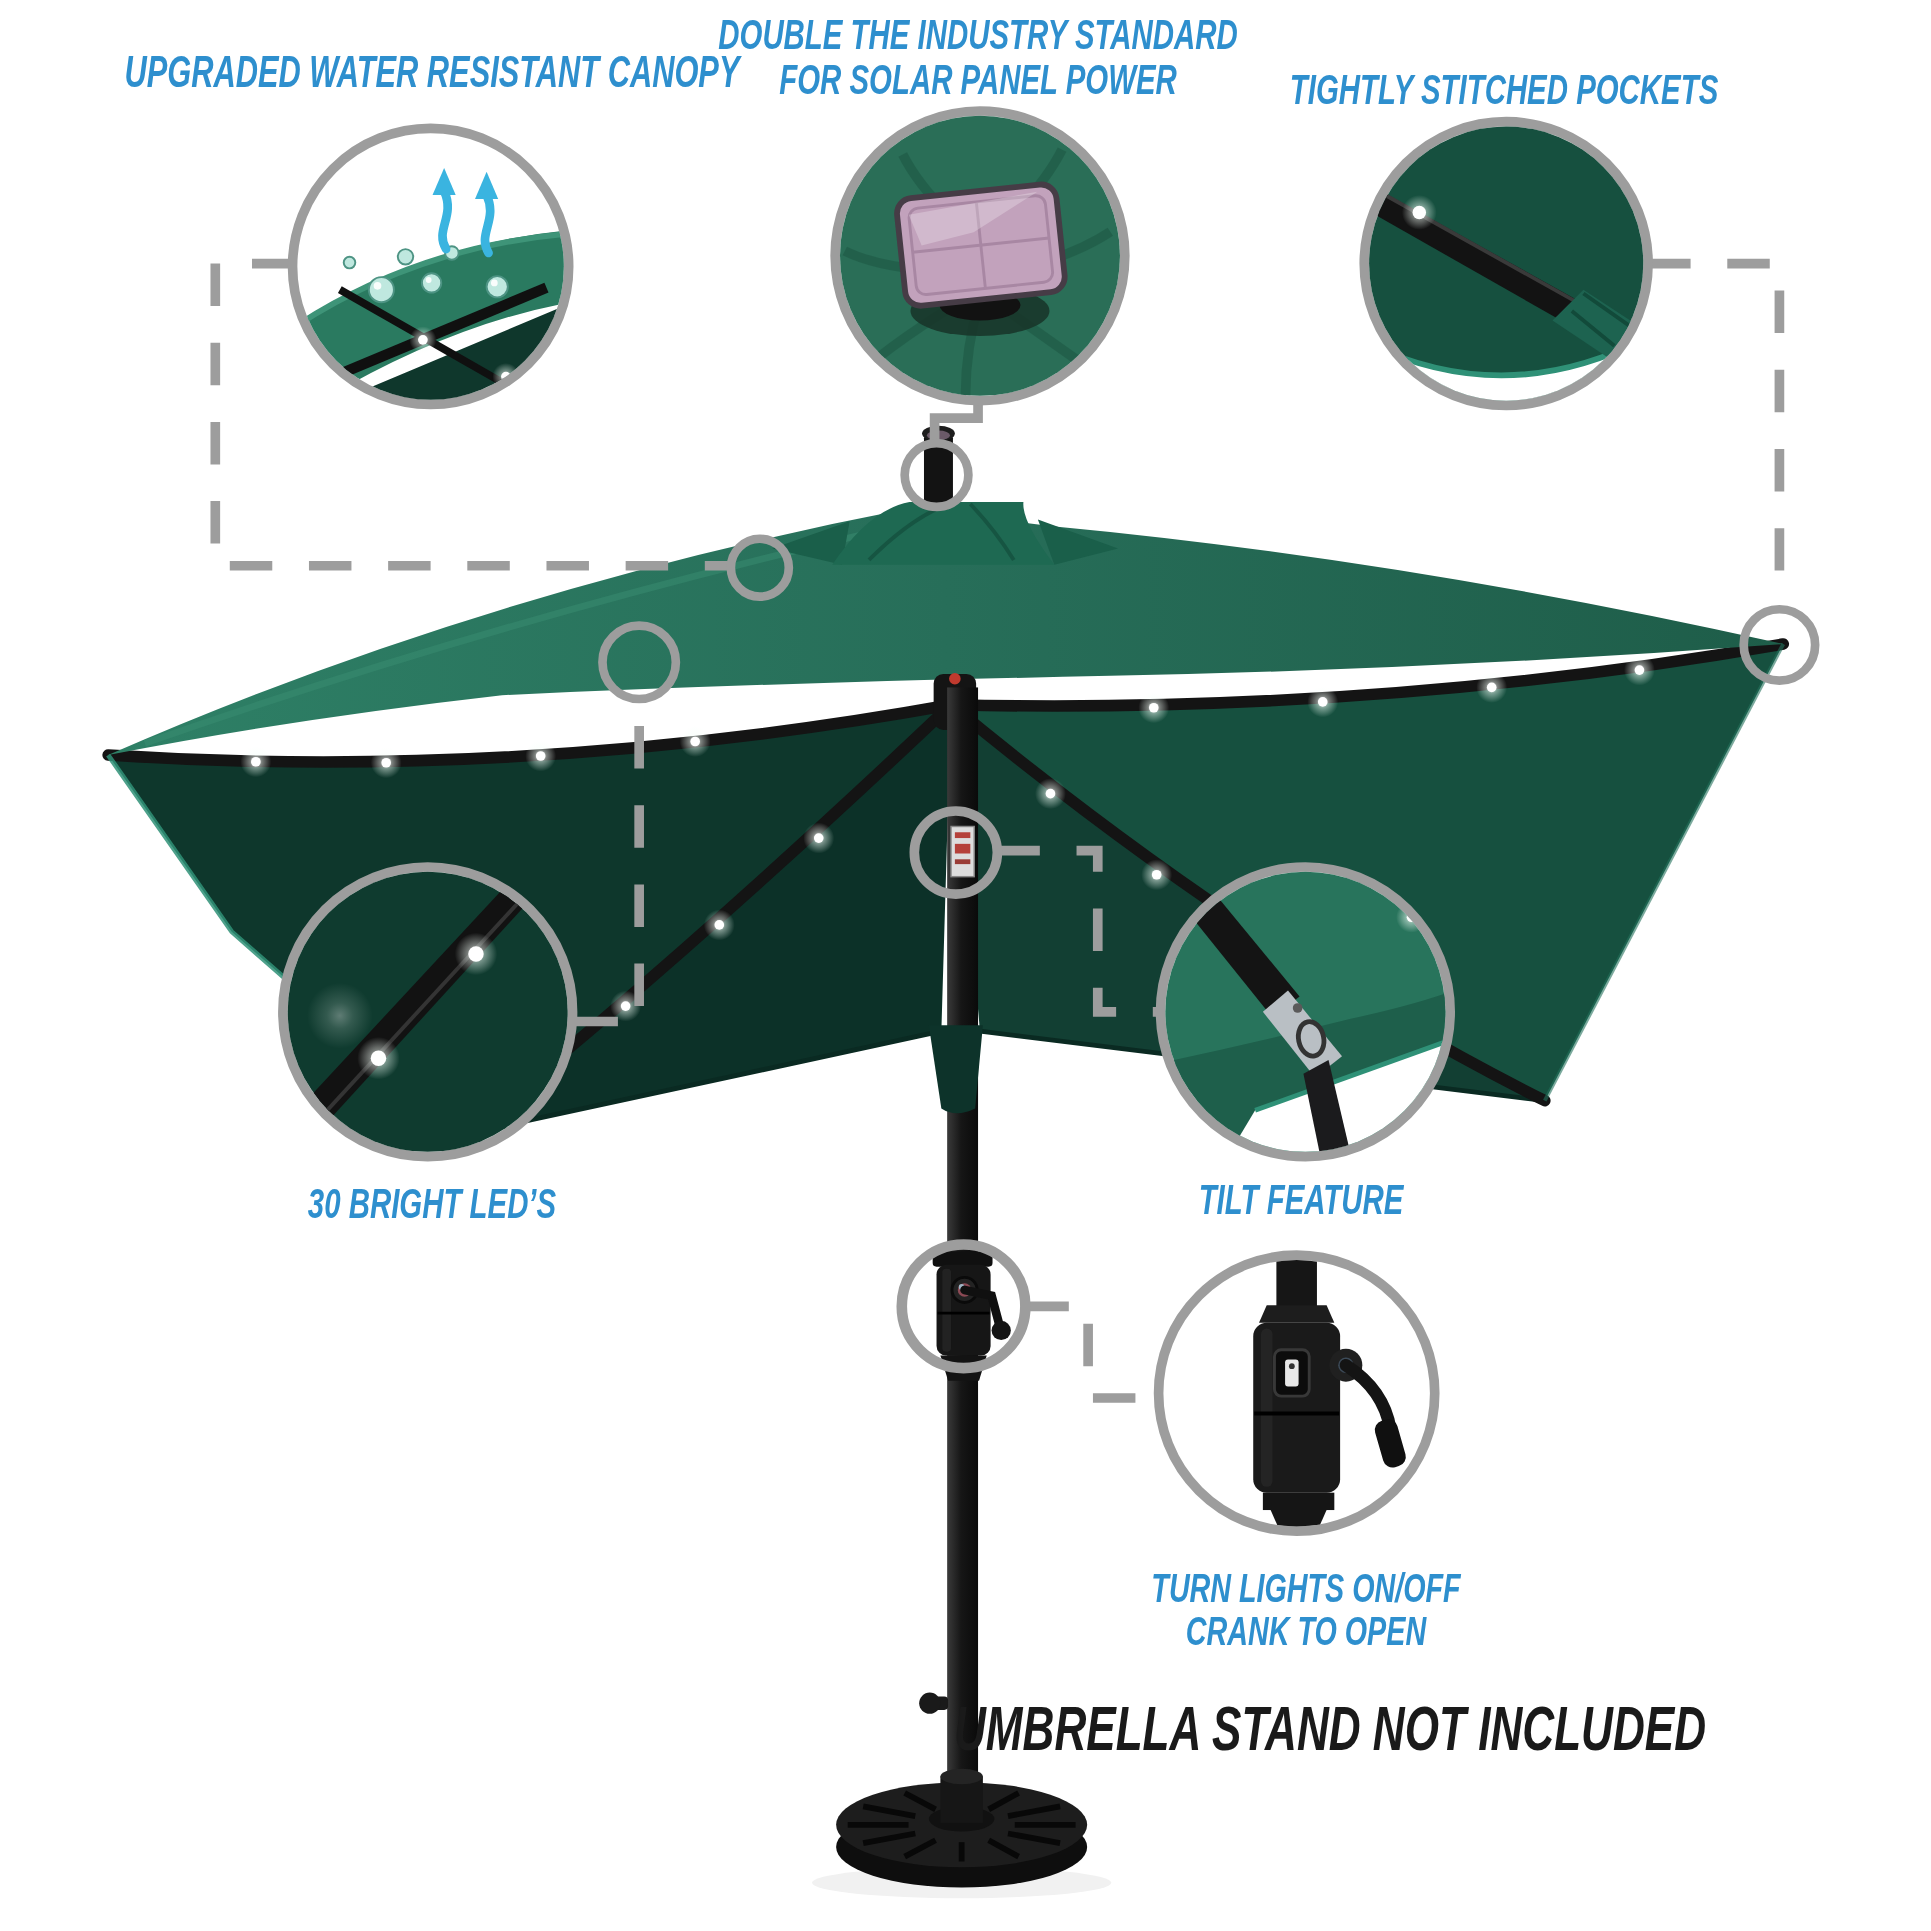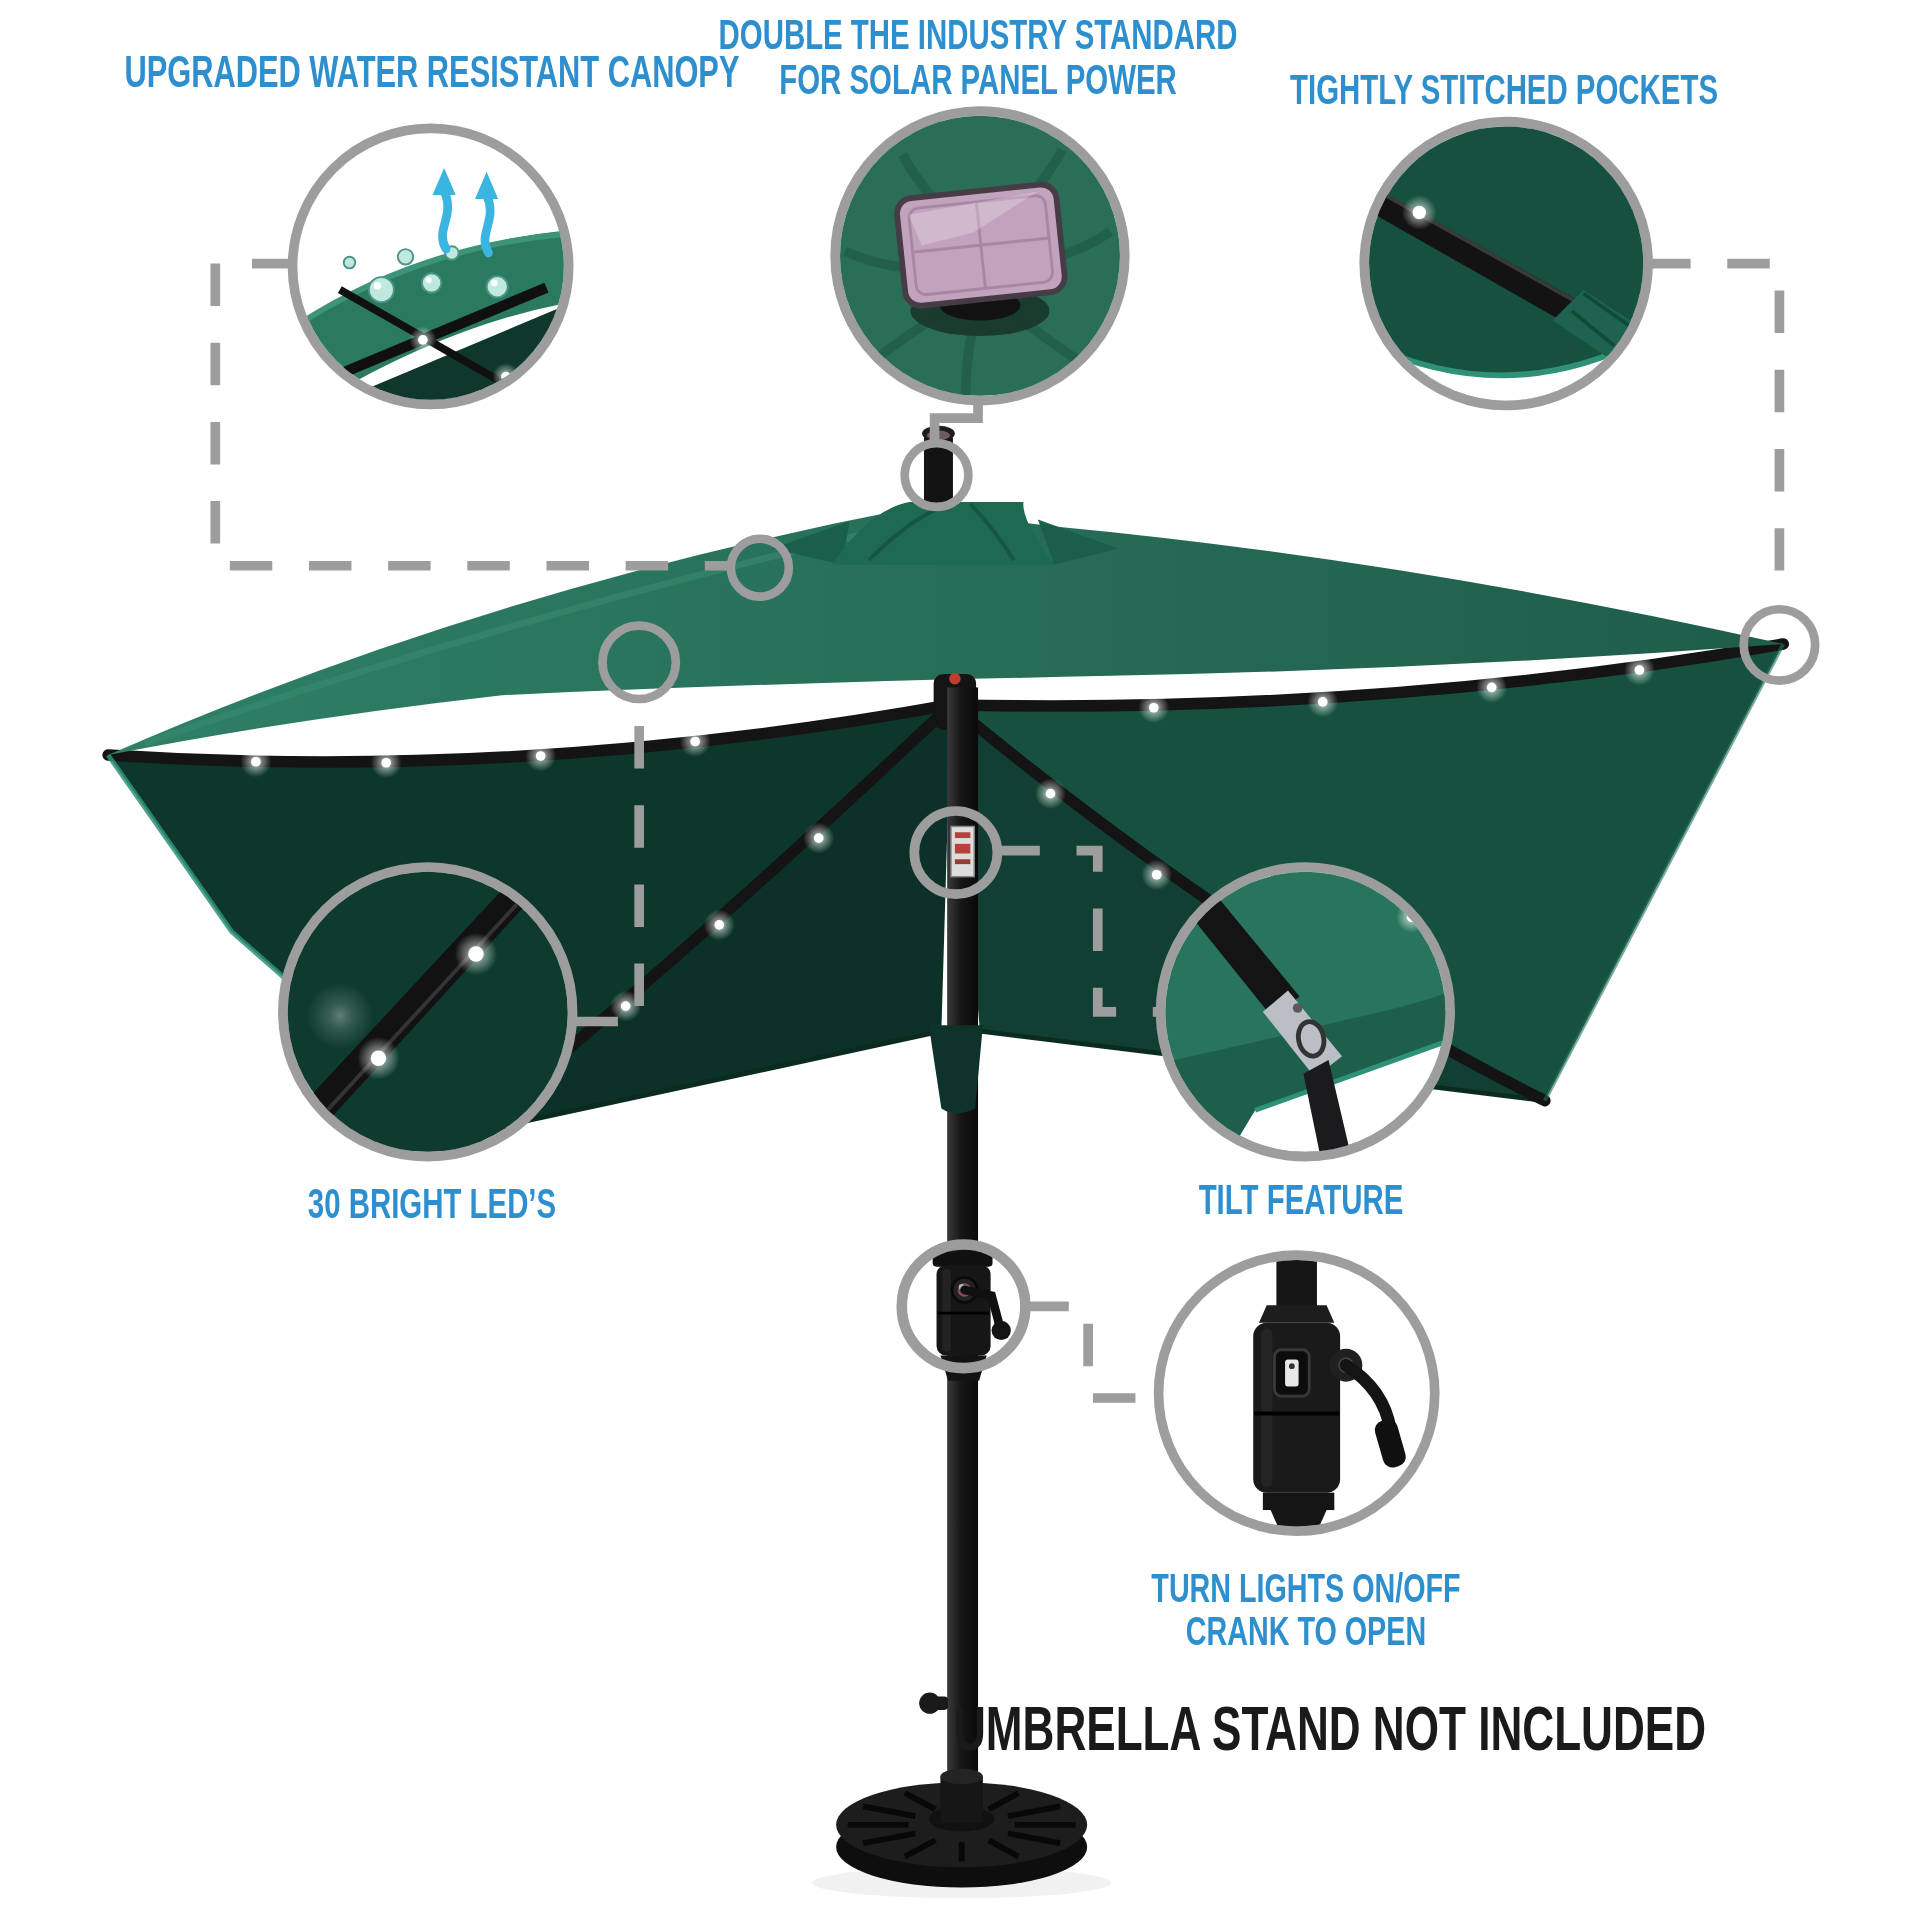--- a/index.html
+++ b/index.html
@@ -2,20 +2,21 @@
 <html><head>
 <meta charset="utf-8">
 <style>
   html,body{margin:0;padding:0;background:#ffffff;}
   .stage{
     position:relative;
     width:1931px;height:1931px;
     background:#ffffff;
     overflow:hidden;
     font-family:"Liberation Sans", sans-serif;
+    font-style:italic;
   }
   .stage svg{position:absolute;left:0;top:0;}
   .label{
     position:absolute;
     font-family:"Liberation Sans", sans-serif;
     font-weight:700;
     color:#2E8FCE;
     white-space:nowrap;
     text-align:center;
     letter-spacing:0px;

